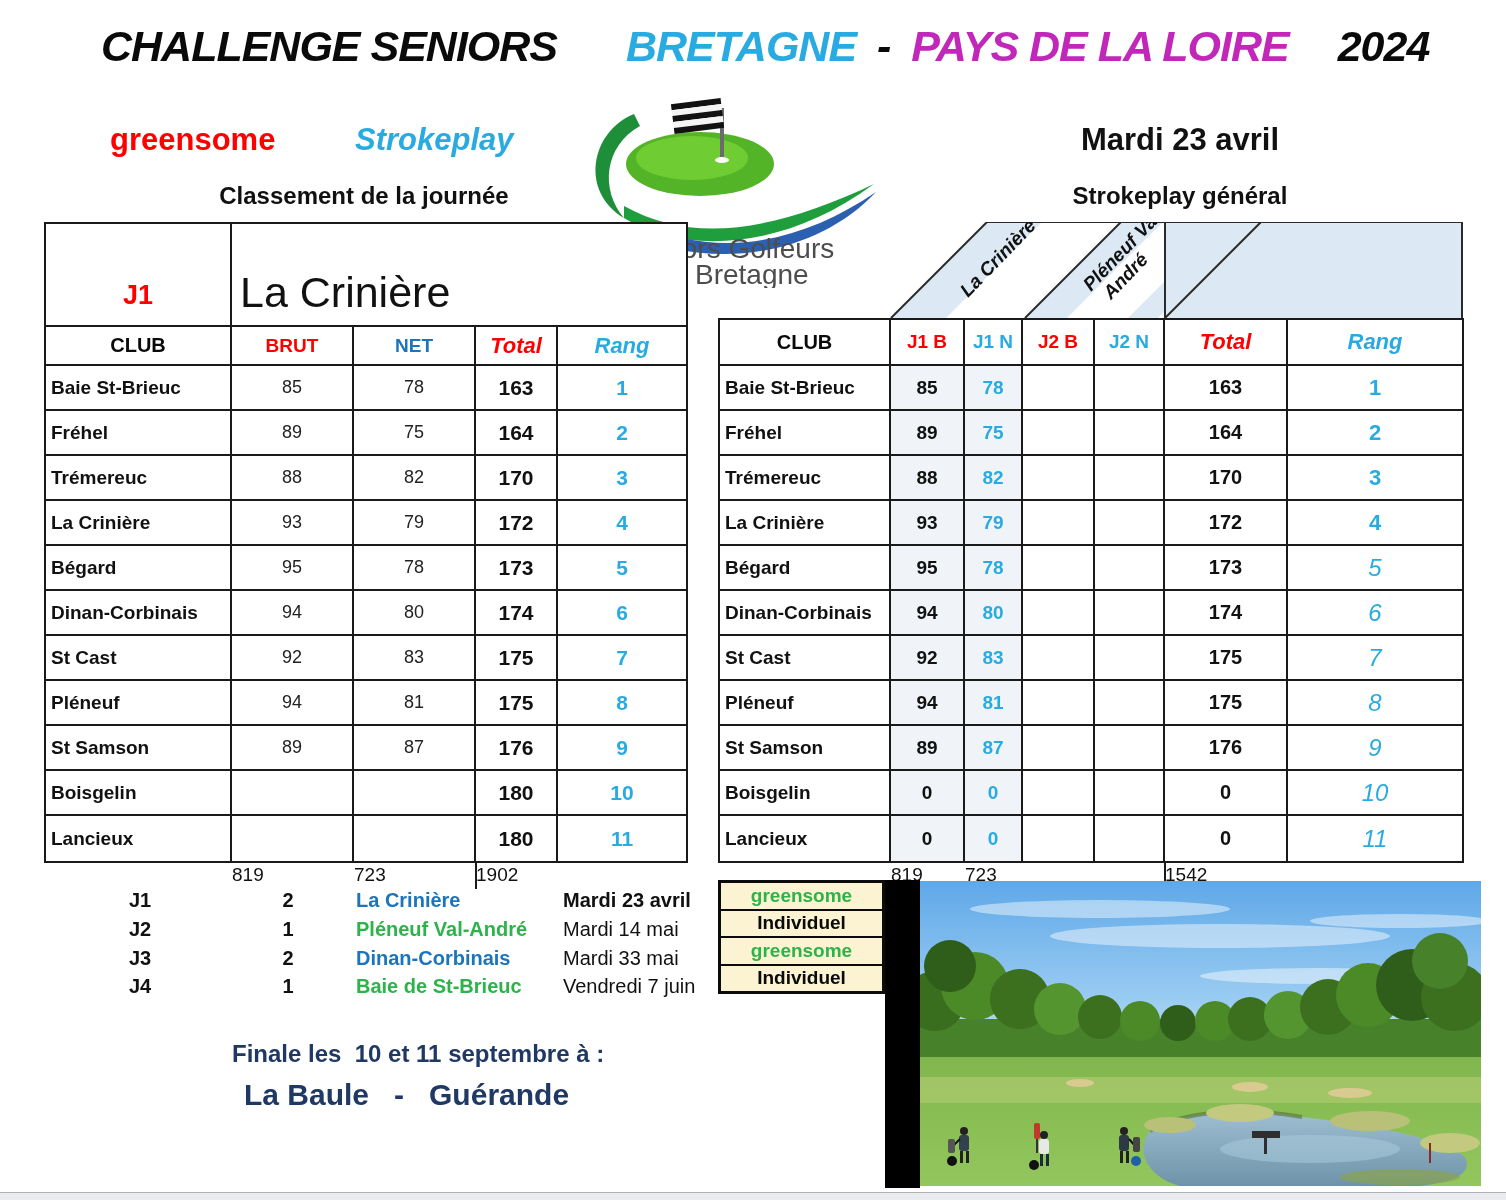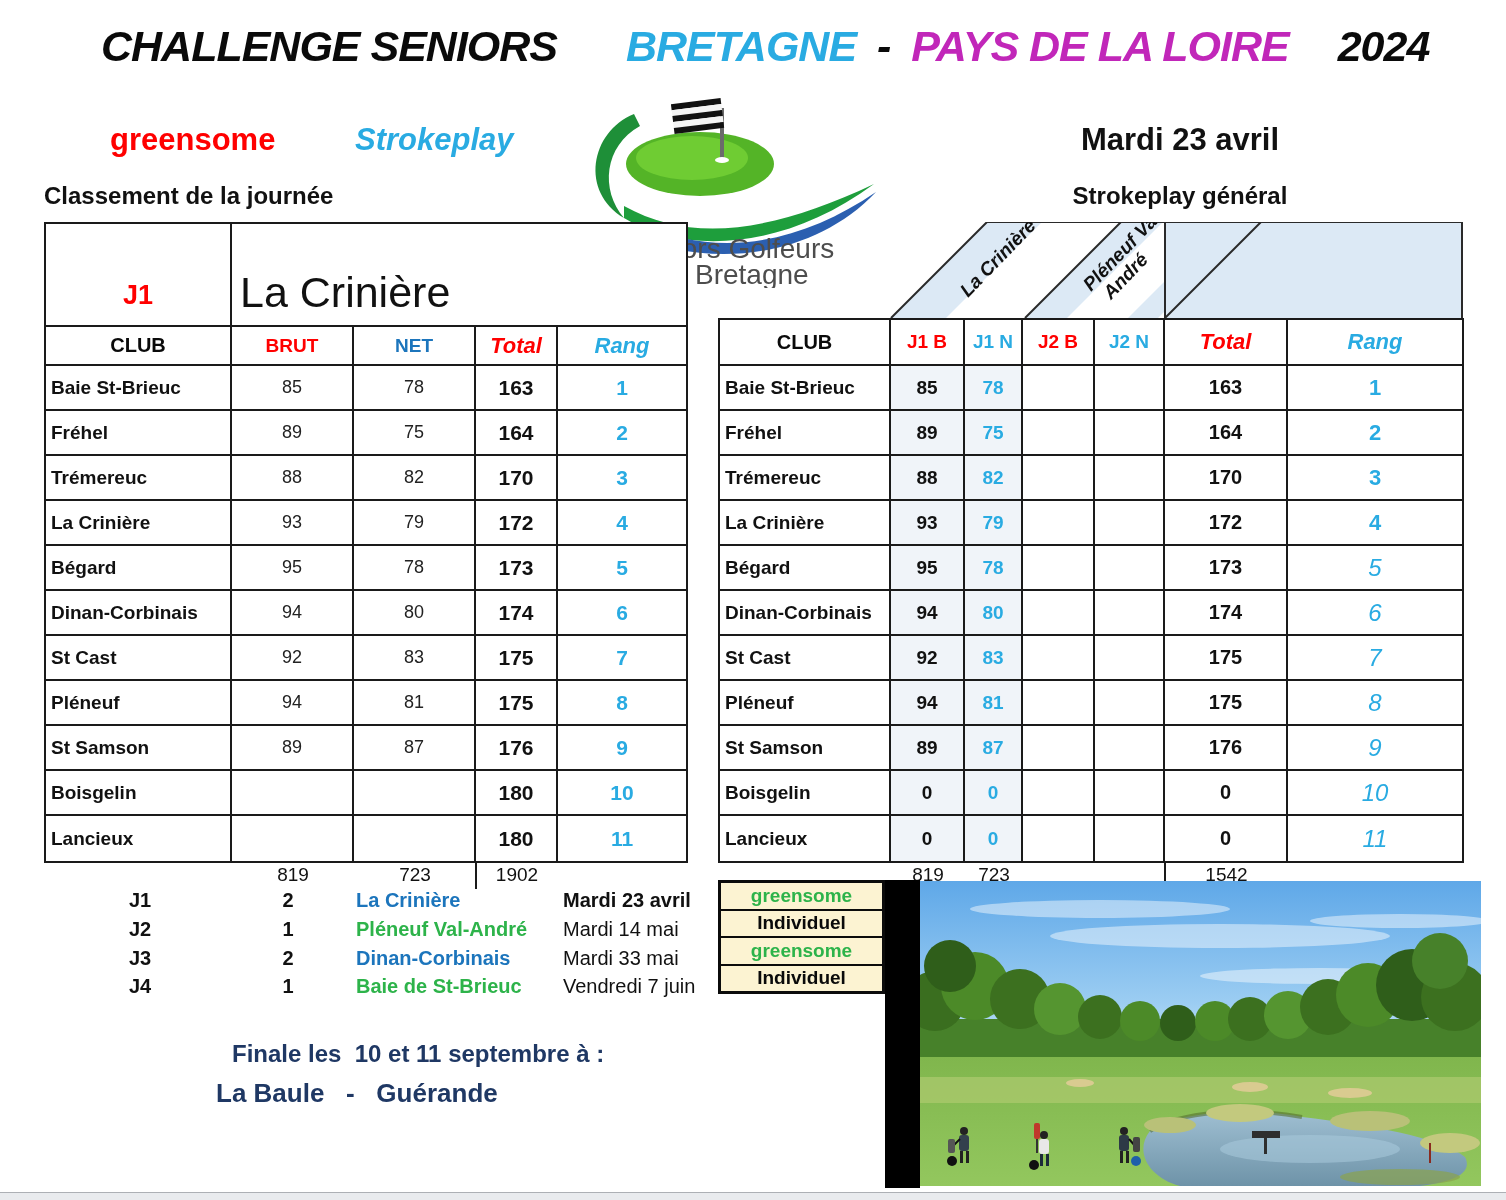--- a/index.html
+++ b/index.html
@@ -14,21 +14,21 @@
   .t-cyan{color:#29ABE2;margin-left:58px;}
   .t-dash{color:#0a0a0a;margin:0 10px;}
   .t-mag{color:#C127B9;}
   .t-year{color:#0a0a0a;margin-left:38px;}
 
   
   #fmt-greensome{left:110px;top:122px;font-size:31px;font-weight:700;color:#FF0000;}
   #fmt-strokeplay{left:355px;top:122px;font-size:31px;font-weight:700;font-style:italic;color:#29ABE2;}
   #banner-date{left:900px;top:122px;width:560px;text-align:center;font-size:31px;font-weight:700;}
 
-  #day-title{left:44px;top:182px;width:640px;font-size:24px;font-weight:700;}
+  #day-title{left:44px;top:182px;width:640px;text-align:center;font-size:24px;font-weight:700;}
   #gen-title{left:900px;top:182px;width:560px;text-align:center;font-size:24px;font-weight:700;}
 
   
   .tbl{display:grid;border:2px solid #1a1a1a;background:#fff;}
   #day-table{left:44px;top:222px;
     grid-template-columns:186px 122px 122px 82px 128px;
     grid-template-rows:103px 39px repeat(11,45px);}
   #gen-table{left:718px;top:318px;
     grid-template-columns:171px 74px 58px 72px 70px 123px 174px;
     grid-template-rows:46px repeat(11,45px);}
@@ -51,21 +51,21 @@
   .c-total{font-weight:700;font-size:21px;}
   .c-rangL{font-weight:700;font-size:21px;color:#29ABE2;}
   .c-vb{font-weight:700;font-size:19px;}
   .c-vn{font-weight:700;font-size:19px;color:#29ABE2;}
   .tint{background:#F0F4F9;}
   .c-total2{font-weight:700;font-size:20px;}
   .c-rangR{color:#29ABE2;font-size:22px;}
   .rbold{font-weight:700;}
   .rital{font-style:italic;font-size:24px;}
 
-  .tot{position:absolute;top:862px;height:26px;line-height:26px;text-align:center;
+  .tot{position:absolute;top:862px;height:26px;line-height:26px;text-align:left;
        font-size:19px;color:#111;}
   .vline{position:absolute;top:861px;width:2px;height:28px;background:#1a1a1a;}
 
   
   .sch-row{position:absolute;left:0;width:720px;height:29px;line-height:29px;font-size:20px;}
   .sch-round{position:absolute;left:110px;width:60px;text-align:center;font-weight:700;}
   .sch-count{position:absolute;left:258px;width:60px;text-align:center;font-weight:700;}
   .sch-club{position:absolute;left:356px;font-weight:700;}
   .sch-club.blue{color:#1C75BC;}
   .sch-club.green{color:#2DB34A;}
@@ -79,21 +79,21 @@
            font-size:19px;font-weight:700;}
   .fmt-row:last-child{border-bottom:none;}
   .fmt-green{color:#2DB34A;}
   .fmt-black{color:#0a0a0a;}
 
   #black-strip{left:885px;top:880px;width:35px;height:308px;background:#000;}
   #course-photo{left:920px;top:881px;width:561px;height:305px;}
 
   
   #finale-1{left:232px;top:1040px;font-size:24px;font-weight:700;color:#1F3864;white-space:pre;}
-  #finale-2{left:216px;top:1078px;font-size:26px;font-weight:700;color:#1F3864;white-space:pre;}
+  #finale-2{left:244px;top:1078px;font-size:30px;font-weight:700;color:#1F3864;white-space:pre;}
 
   #bottom-bar{left:0;top:1192px;width:1506px;height:8px;background:#E9EBEE;border-top:1px solid #ADB0B5;}
 
   #sgb-logo{left:572px;top:92px;width:312px;height:196px;}
 </style>
 </head>
 <body>
 
 <div class="abs" id="page-title">
   <span class="t-black">CHALLENGE SENIORS</span>

